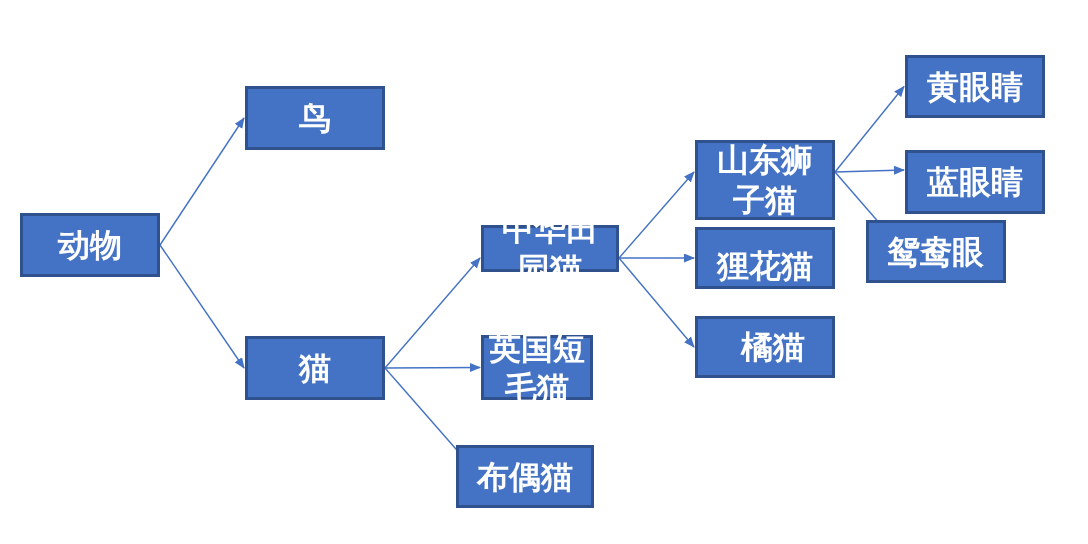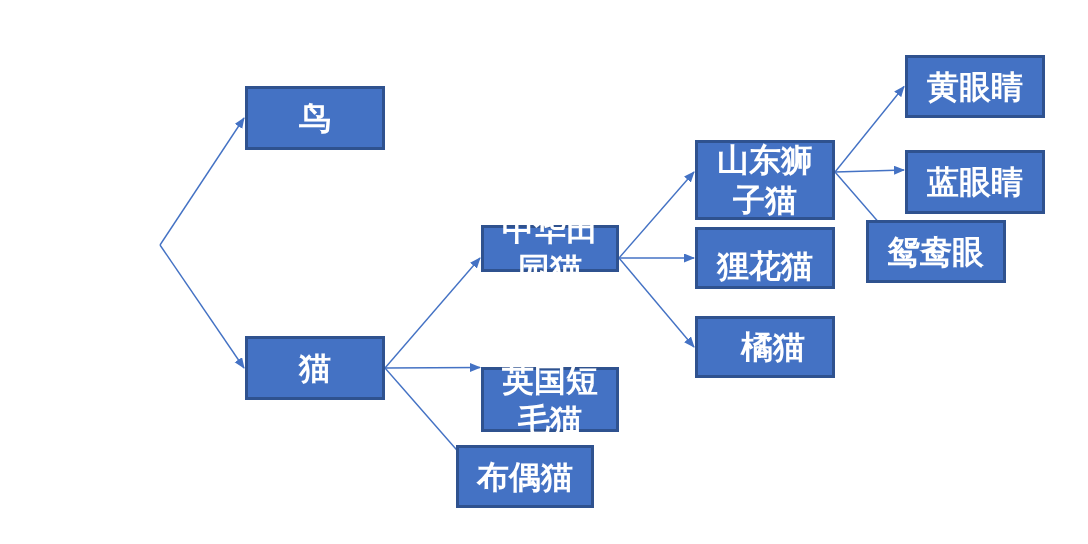--- a/index.html
+++ b/index.html
@@ -39,21 +39,21 @@
     line-height: 1.25;
     text-align: center;
     white-space: pre-line;
     font-weight: 700;
   }
   
   .n0  { left: 20px;  top: 213px; width: 140px; height: 64px; }
   .n1  { left: 245px; top: 86px;  width: 140px; height: 64px; }
   .n2  { left: 245px; top: 336px; width: 140px; height: 64px; }
   .n3  { left: 481px; top: 225px; width: 138px; height: 47px; }
-  .n4  { left: 481px; top: 335px; width: 138px; height: 65px; margin-top: 32px; }
+  .n4  { left: 481px; top: 335px; width: 112px; height: 65px; }
   .n5  { left: 456px; top: 445px; width: 138px; height: 63px; }
   .n6  { left: 695px; top: 140px; width: 140px; height: 80px; justify-content: center; }
   .n7  { left: 695px; top: 227px; width: 140px; height: 62px; align-items: flex-end; }
   .n8  { left: 695px; top: 316px; width: 140px; height: 62px; padding-left: 16px; }
   .n9  { left: 905px; top: 55px;  width: 140px; height: 63px; }
   .n10 { left: 905px; top: 138px; width: 140px; height: 64px; margin-top: 12px; }
   .n11 { left: 866px; top: 220px; width: 140px; height: 63px; }
 </style>
 </head>
 <body>
@@ -74,20 +74,23 @@
         <line x1="385" y1="368" x2="480" y2="476.5" stroke="#4472C4" stroke-width="1.4" marker-end="url(#arrowhead)"></line>
         <line x1="619" y1="258" x2="694" y2="172" stroke="#4472C4" stroke-width="1.4" marker-end="url(#arrowhead)"></line>
         <line x1="619" y1="258" x2="694" y2="258" stroke="#4472C4" stroke-width="1.4" marker-end="url(#arrowhead)"></line>
         <line x1="619" y1="258" x2="694" y2="347" stroke="#4472C4" stroke-width="1.4" marker-end="url(#arrowhead)"></line>
         <line x1="835" y1="172" x2="904" y2="86.5" stroke="#4472C4" stroke-width="1.4" marker-end="url(#arrowhead)"></line>
         <line x1="835" y1="172" x2="904" y2="170" stroke="#4472C4" stroke-width="1.4" marker-end="url(#arrowhead)"></line>
         <line x1="835" y1="172" x2="904" y2="251.5" stroke="#4472C4" stroke-width="1.4" marker-end="url(#arrowhead)"></line>
       </g>
   </svg>
 
+  <div class="node n0">
+    <span class="label">动物</span>
+  </div>
   <div class="node n1">
     <span class="label">鸟</span>
   </div>
   <div class="node n2">
     <span class="label">猫</span>
   </div>
   <div class="node n3">
     <span class="label">中华田
 园猫</span>
   </div>

